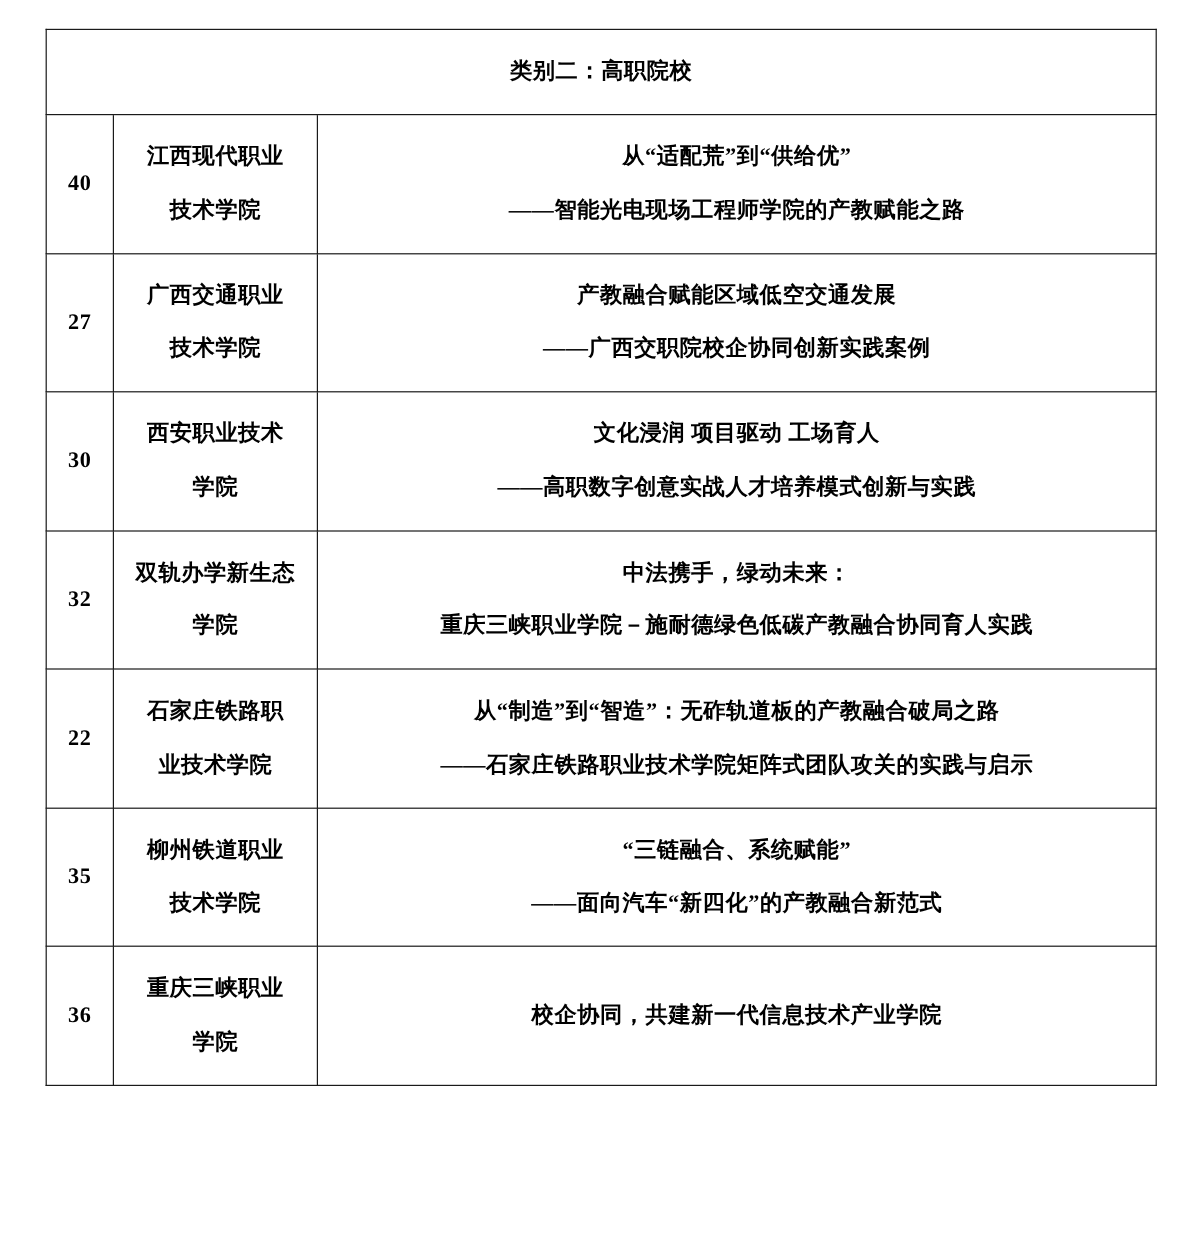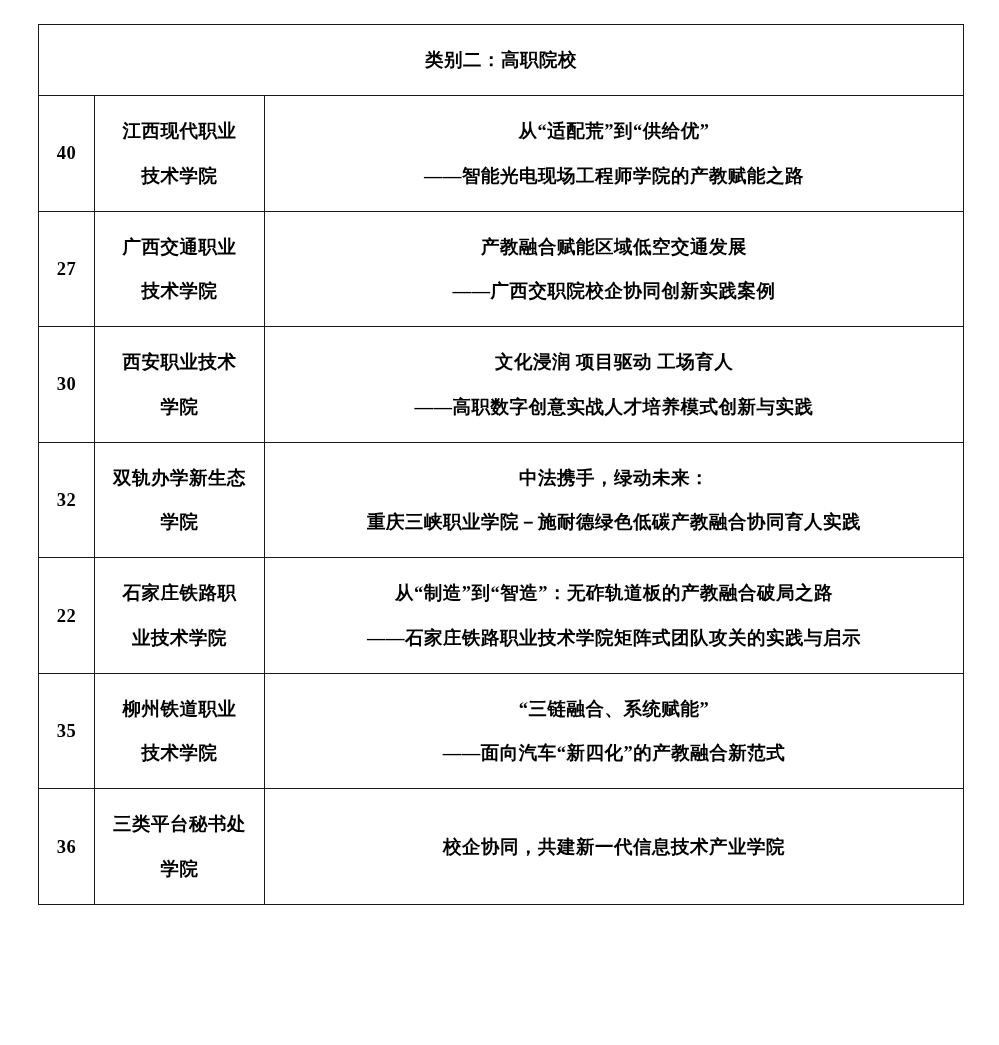--- a/index.html
+++ b/index.html
@@ -164,21 +164,21 @@
           </td>
           <td class="title-cell">
             <span class="line">“三链融合、系统赋能”</span>
             <span class="line">——面向汽车“新四化”的产教融合新范式</span>
           </td>
         </tr>
 
         <tr>
           <td class="num-cell">36</td>
           <td class="school-cell">
-            <span class="line">三类平台秘书处</span>
+            <span class="line">重庆三峡职业</span>
             <span class="line">学院</span>
           </td>
           <td class="title-cell">
             <span class="line">校企协同，共建新一代信息技术产业学院</span>
           </td>
         </tr>
 
       </tbody>
     </table>
   </div>

